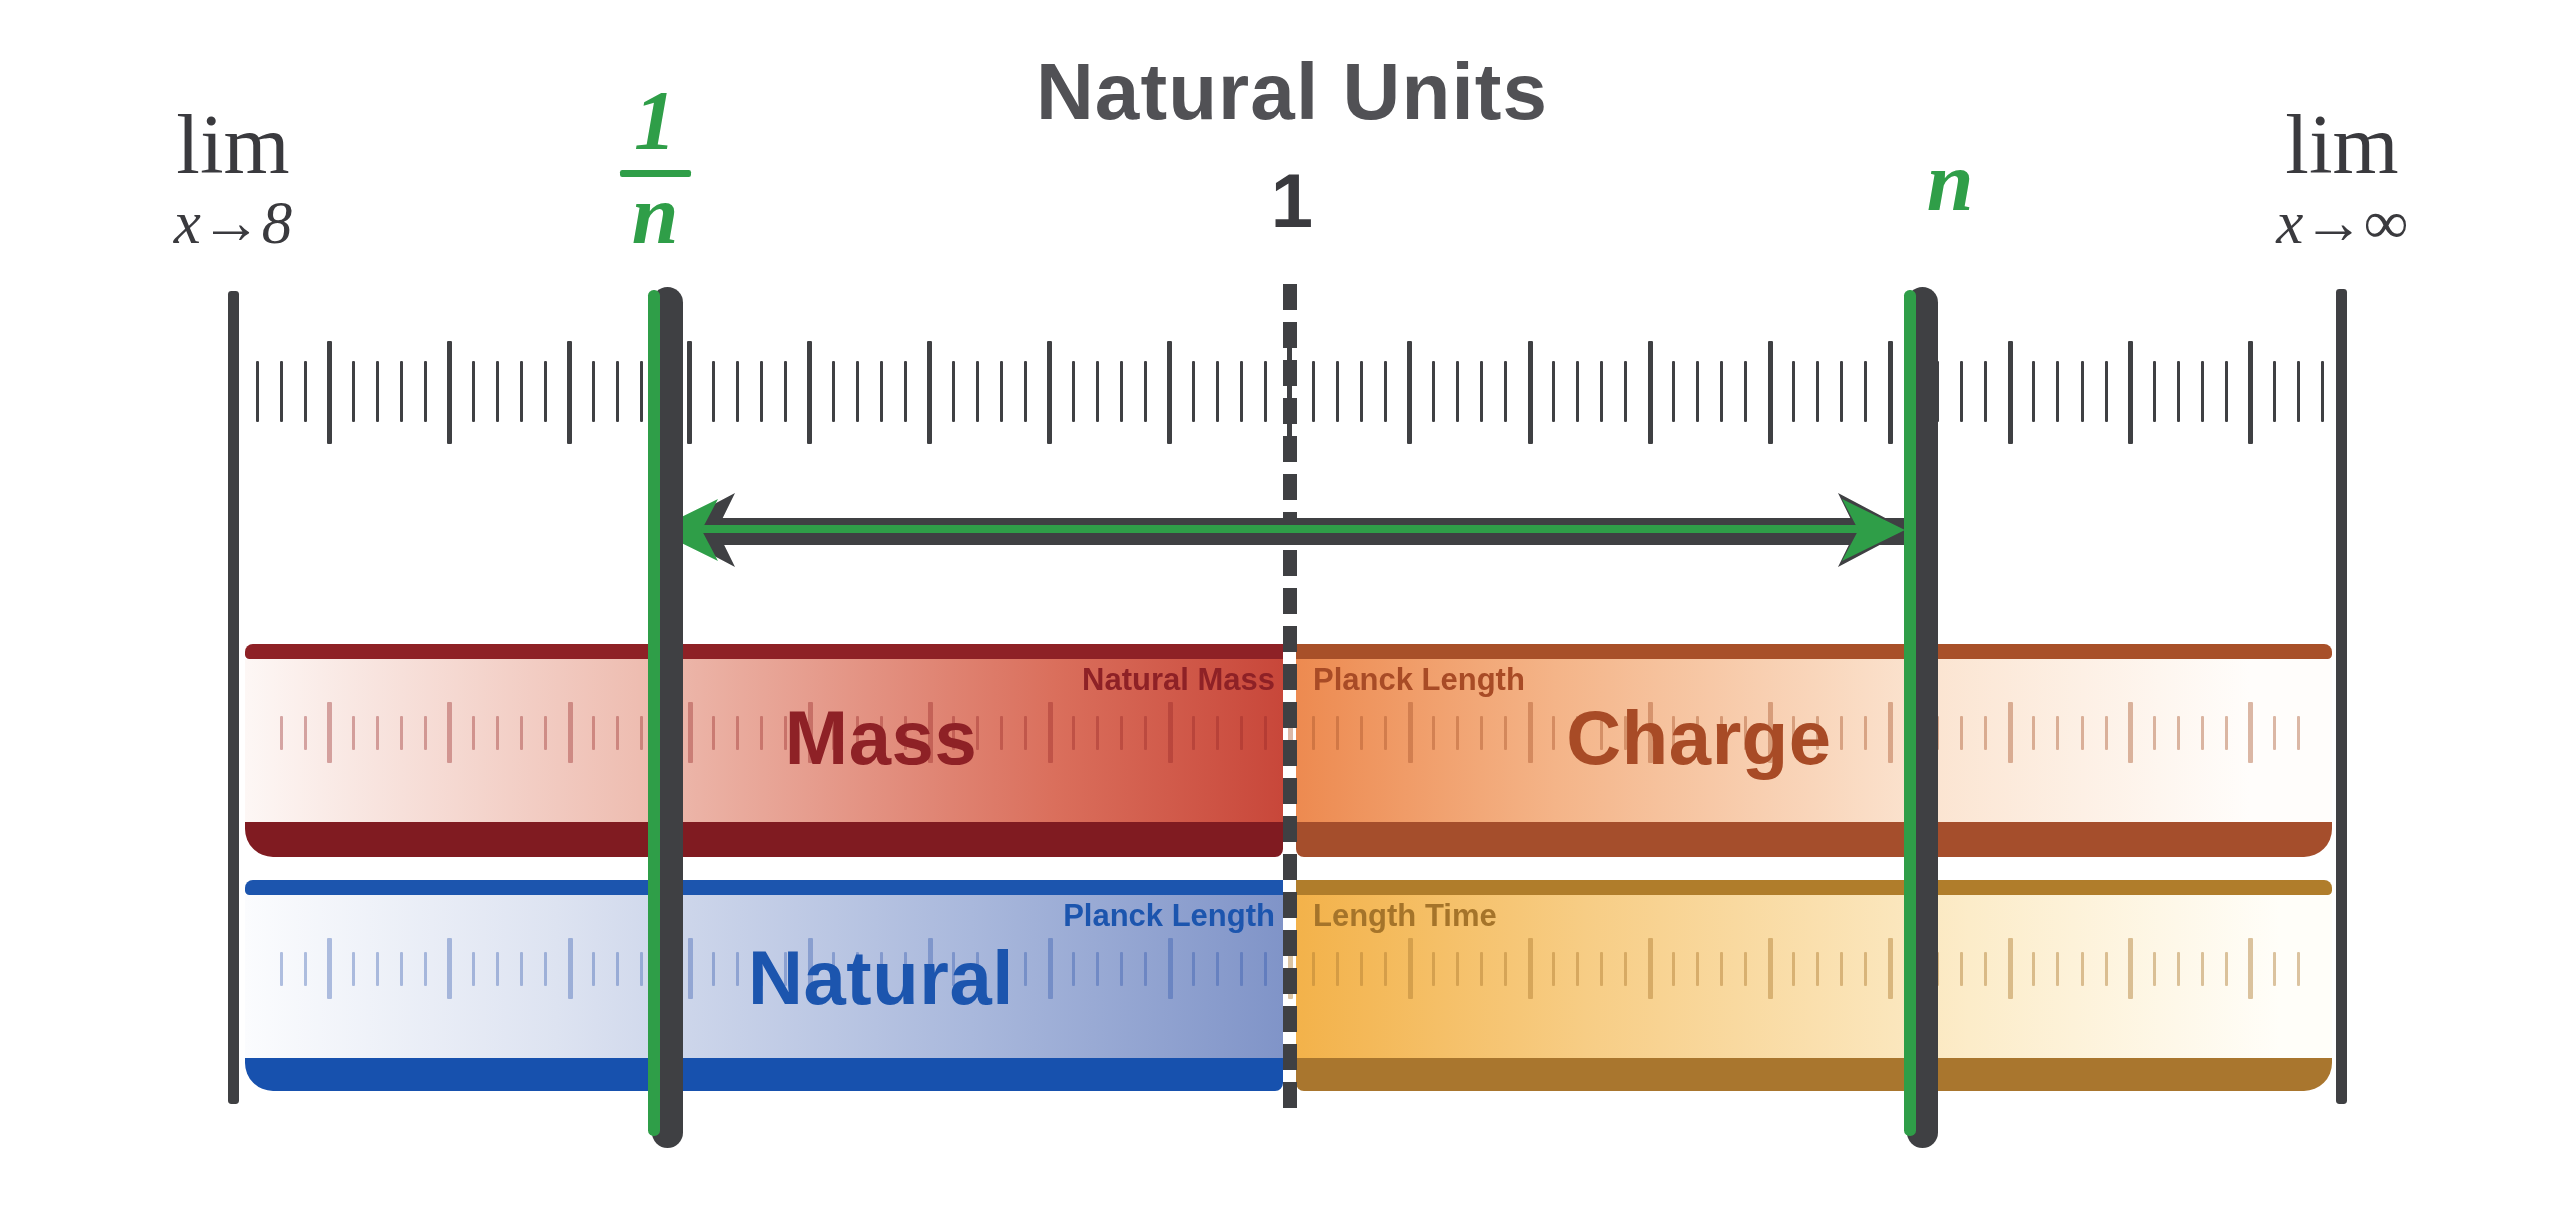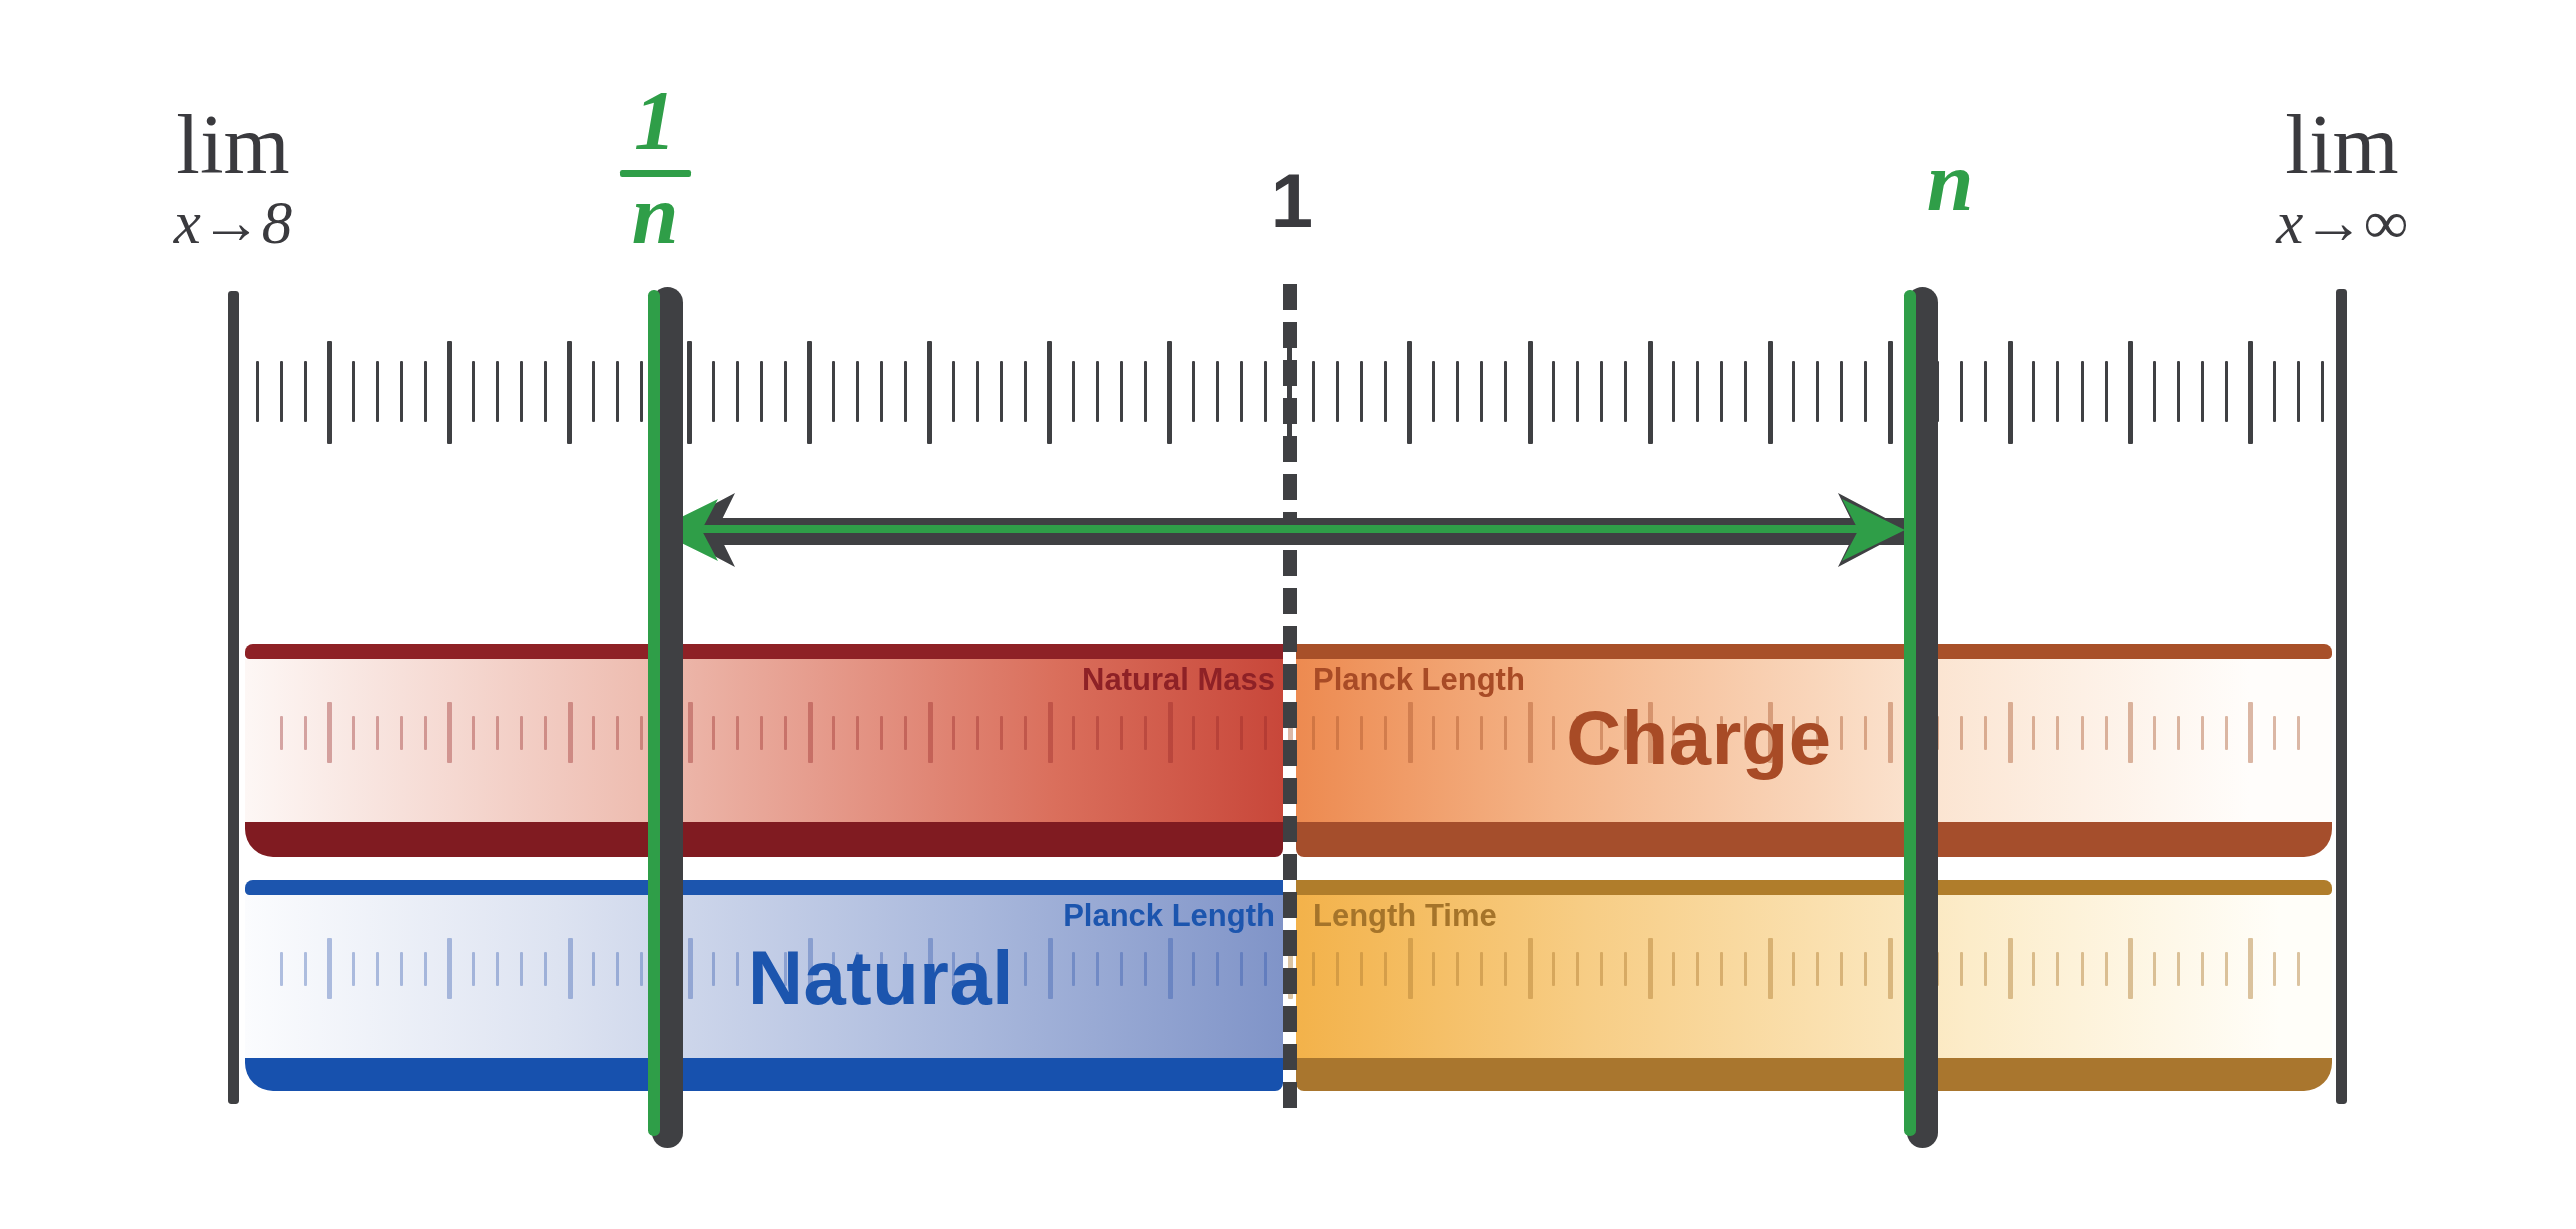--- a/index.html
+++ b/index.html
@@ -42,20 +42,21 @@
   .interior-charge{background:var(--grad-charge);}
   .interior-time{background:var(--grad-time);}
   .big-label{font-size:76px;font-weight:bold;line-height:1;z-index:4;letter-spacing:0.6px;}
   .planck-label{font-size:31px;font-weight:bold;line-height:1;z-index:4;}
 </style>
 </head>
 <body>
 
 <div id="canvas">
 
+  <div class="abs ctr title" style="left:1292px;top:52px;">Natural Units</div>
 
   <div class="abs ctr one" style="left:1292px;top:163px;">1</div>
 
   <div class="abs ctr lim" style="left:233px;top:102px;">lim</div>
   <div class="abs ctr approach" style="left:233px;top:192px;">x→8</div>
 
   <div class="abs ctr lim" style="left:2342px;top:102px;">lim</div>
   <div class="abs ctr approach" style="left:2342px;top:192px;">x→∞</div>
 
   <div class="abs ctr frac-num" style="left:655px;top:79px;">1</div>
@@ -65,20 +66,21 @@
   <div class="abs ctr n-marker" style="left:1950px;top:140px;">n</div>
 
   <div class="abs strip" style="left:245px;top:644px;width:1038px;height:14.6px;background:var(--c-mass-dark);border-radius:7.9px 0 0 4.5px;"></div>
   <div class="abs band-interior interior-mass" style="left:245px;top:659px;width:1038px;height:163px;"></div>
   <div class="abs strip" style="left:245px;top:822px;width:1038px;height:35px;background:var(--c-mass-deep);border-radius:0 0 7.9px 28px;"></div>
 
   <div class="abs strip" style="left:1296px;top:644px;width:1036px;height:14.6px;background:var(--c-length-dark);border-radius:0 7.9px 4.5px 0;"></div>
   <div class="abs band-interior interior-length" style="left:1296px;top:659px;width:1036px;height:163px;"></div>
   <div class="abs strip" style="left:1296px;top:822px;width:1036px;height:35px;background:var(--c-length-deep);border-radius:0 0 28px 7.9px;"></div>
 
+  <div class="abs ctr big-label" style="left:881px;top:700px;color:var(--c-mass-dark);">Mass</div>
   <div class="abs ctr big-label" style="left:1699px;top:700px;color:var(--c-length-text);">Charge</div>
 
   <div class="abs planck-label" style="right:1301px;top:664px;color:var(--c-mass-dark);">Natural Mass</div>
   <div class="abs planck-label" style="left:1313px;top:664px;color:var(--c-length-text);">Planck Length</div>
 
   <div class="abs strip" style="left:245px;top:880px;width:1038px;height:14.6px;background:var(--c-charge-dark);border-radius:7.9px 0 0 4.5px;"></div>
   <div class="abs band-interior interior-charge" style="left:245px;top:895px;width:1038px;height:163px;"></div>
   <div class="abs strip" style="left:245px;top:1058px;width:1038px;height:33px;background:var(--c-charge-deep);border-radius:0 0 7.9px 28px;"></div>
 
   <div class="abs strip" style="left:1296px;top:880px;width:1036px;height:14.6px;background:var(--c-time-dark);border-radius:0 7.9px 4.5px 0;"></div>

